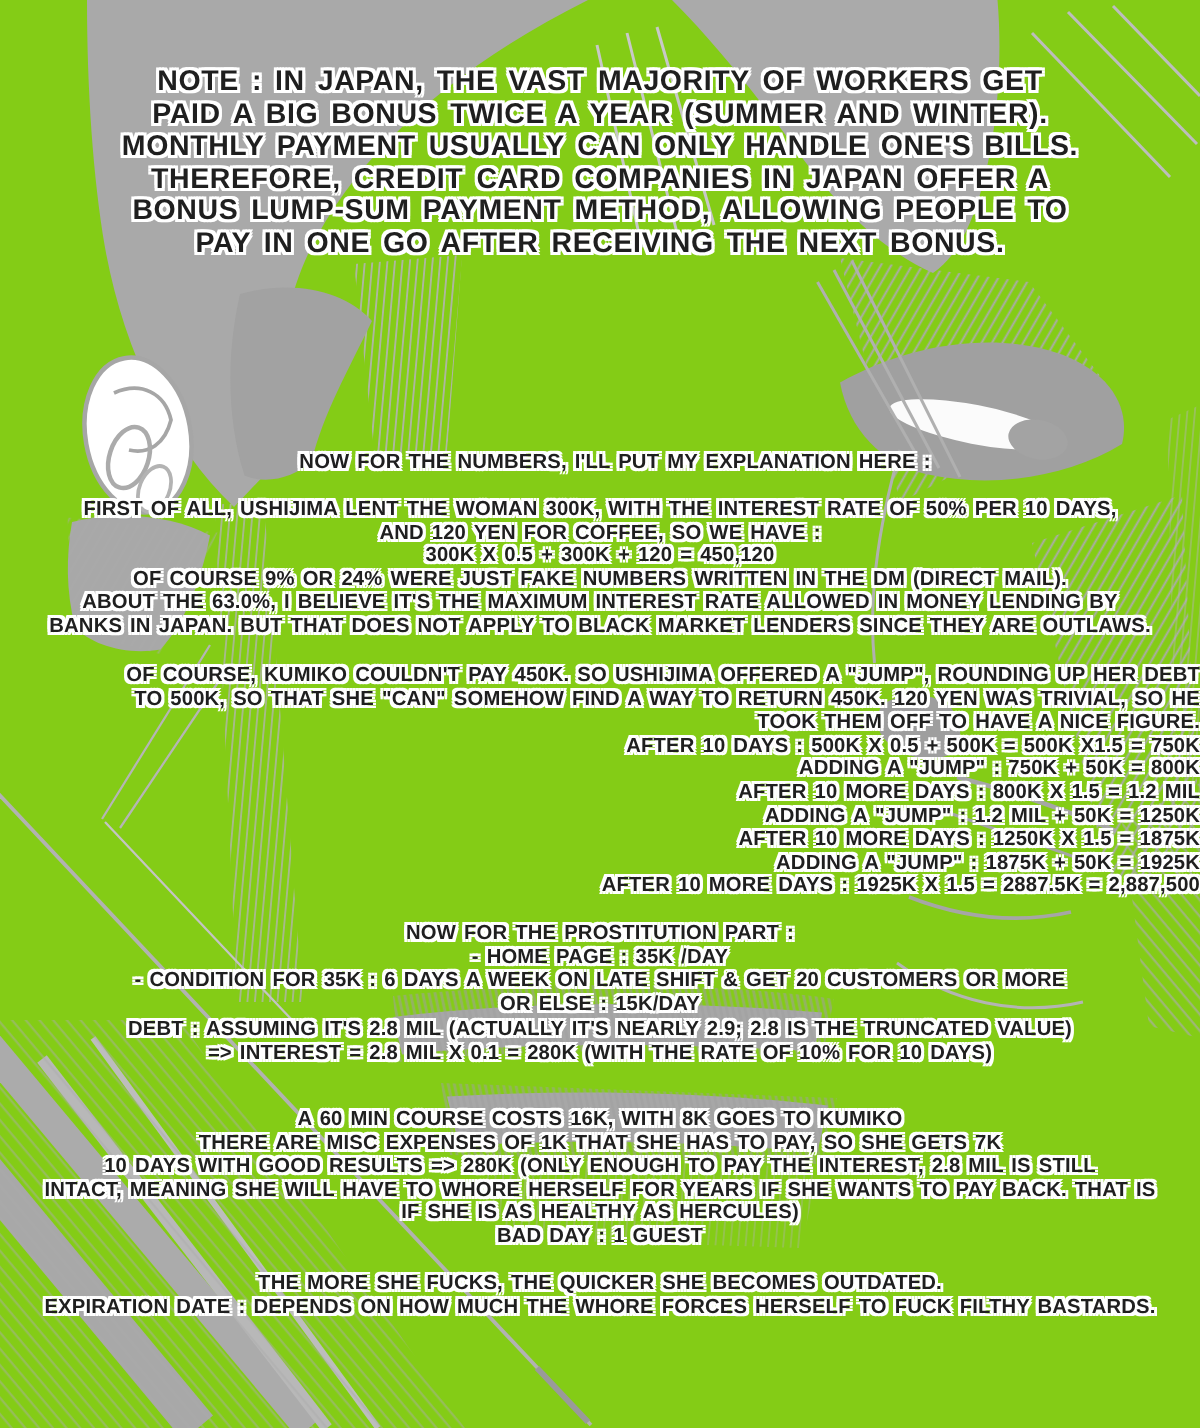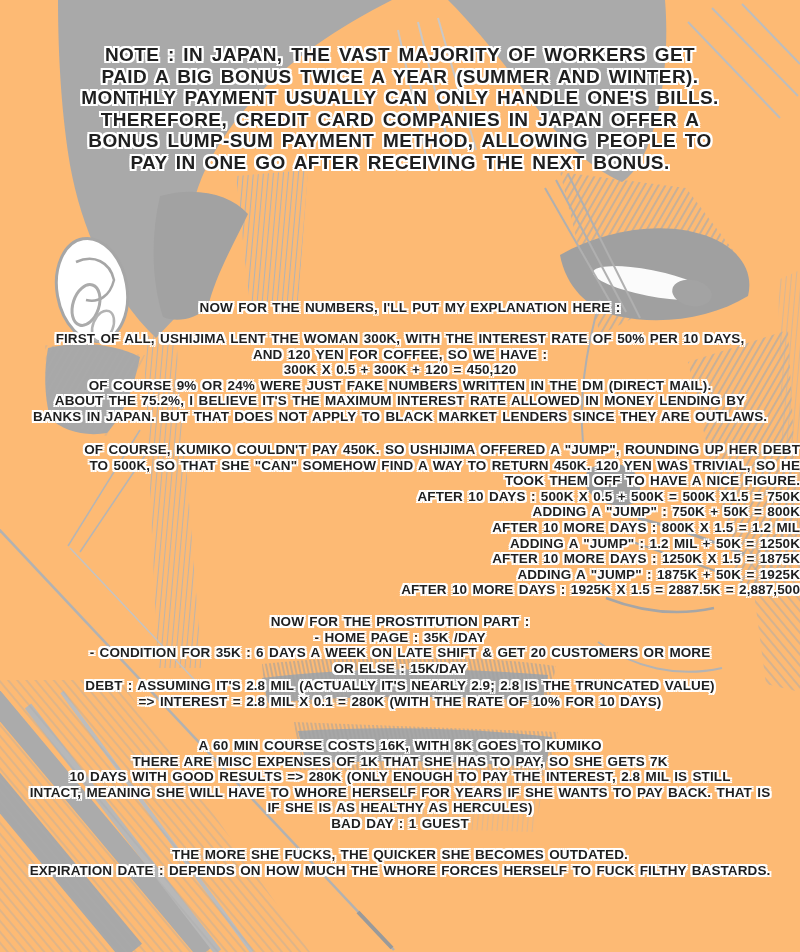--- a/index.html
+++ b/index.html
@@ -1,18 +1,18 @@
 <!DOCTYPE html>
 <html><head>
 <meta charset="utf-8">
 <style>
   html,body { margin:0; padding:0; background:#ffffff; }
   .page {
     position:relative; width:800px; height:952px; margin:0 auto;
-    background:#fdba74; overflow:hidden;
+    background:#84cc16; overflow:hidden;
     font-family:"Liberation Sans", sans-serif;
   }
   .art { position:absolute; left:0; top:0; width:800px; height:952px; }
   .note {
     position:absolute; left:0; right:0;
     text-align:center; font-weight:bold; color:#1f1f1f;
   }
   .note .line {
     white-space:nowrap;
     text-shadow:
@@ -131,21 +131,21 @@
       <div class="line">PAY IN ONE GO AFTER RECEIVING THE NEXT BONUS.</div>
     </div>
   <div class="note body-note t-intro">
       <div class="line">NOW FOR THE NUMBERS, I'LL PUT MY EXPLANATION HERE :</div>
     </div>
   <div class="note body-note t-loan">
       <div class="line">FIRST OF ALL, USHIJIMA LENT THE WOMAN 300K, WITH THE INTEREST RATE OF 50% PER 10 DAYS,</div>
       <div class="line">AND 120 YEN FOR COFFEE, SO WE HAVE :</div>
       <div class="line">300K X 0.5 + 300K + 120 = 450,120</div>
       <div class="line">OF COURSE 9% OR 24% WERE JUST FAKE NUMBERS WRITTEN IN THE DM (DIRECT MAIL).</div>
-      <div class="line">ABOUT THE 75.2%, I BELIEVE IT'S THE MAXIMUM INTEREST RATE ALLOWED IN MONEY LENDING BY</div>
+      <div class="line">ABOUT THE 63.0%, I BELIEVE IT'S THE MAXIMUM INTEREST RATE ALLOWED IN MONEY LENDING BY</div>
       <div class="line">BANKS IN JAPAN. BUT THAT DOES NOT APPLY TO BLACK MARKET LENDERS SINCE THEY ARE OUTLAWS.</div>
     </div>
   <div class="note body-note t-jump">
       <div class="line">OF COURSE, KUMIKO COULDN'T PAY 450K. SO USHIJIMA OFFERED A "JUMP", ROUNDING UP HER DEBT</div>
       <div class="line">TO 500K, SO THAT SHE "CAN" SOMEHOW FIND A WAY TO RETURN 450K. 120 YEN WAS TRIVIAL, SO HE</div>
       <div class="line">TOOK THEM OFF TO HAVE A NICE FIGURE.</div>
       <div class="line">AFTER 10 DAYS : 500K X 0.5 + 500K = 500K X1.5 = 750K</div>
       <div class="line">ADDING A "JUMP" : 750K + 50K = 800K</div>
       <div class="line">AFTER 10 MORE DAYS : 800K X 1.5 = 1.2 MIL</div>
       <div class="line">ADDING A "JUMP" : 1.2 MIL + 50K = 1250K</div>

